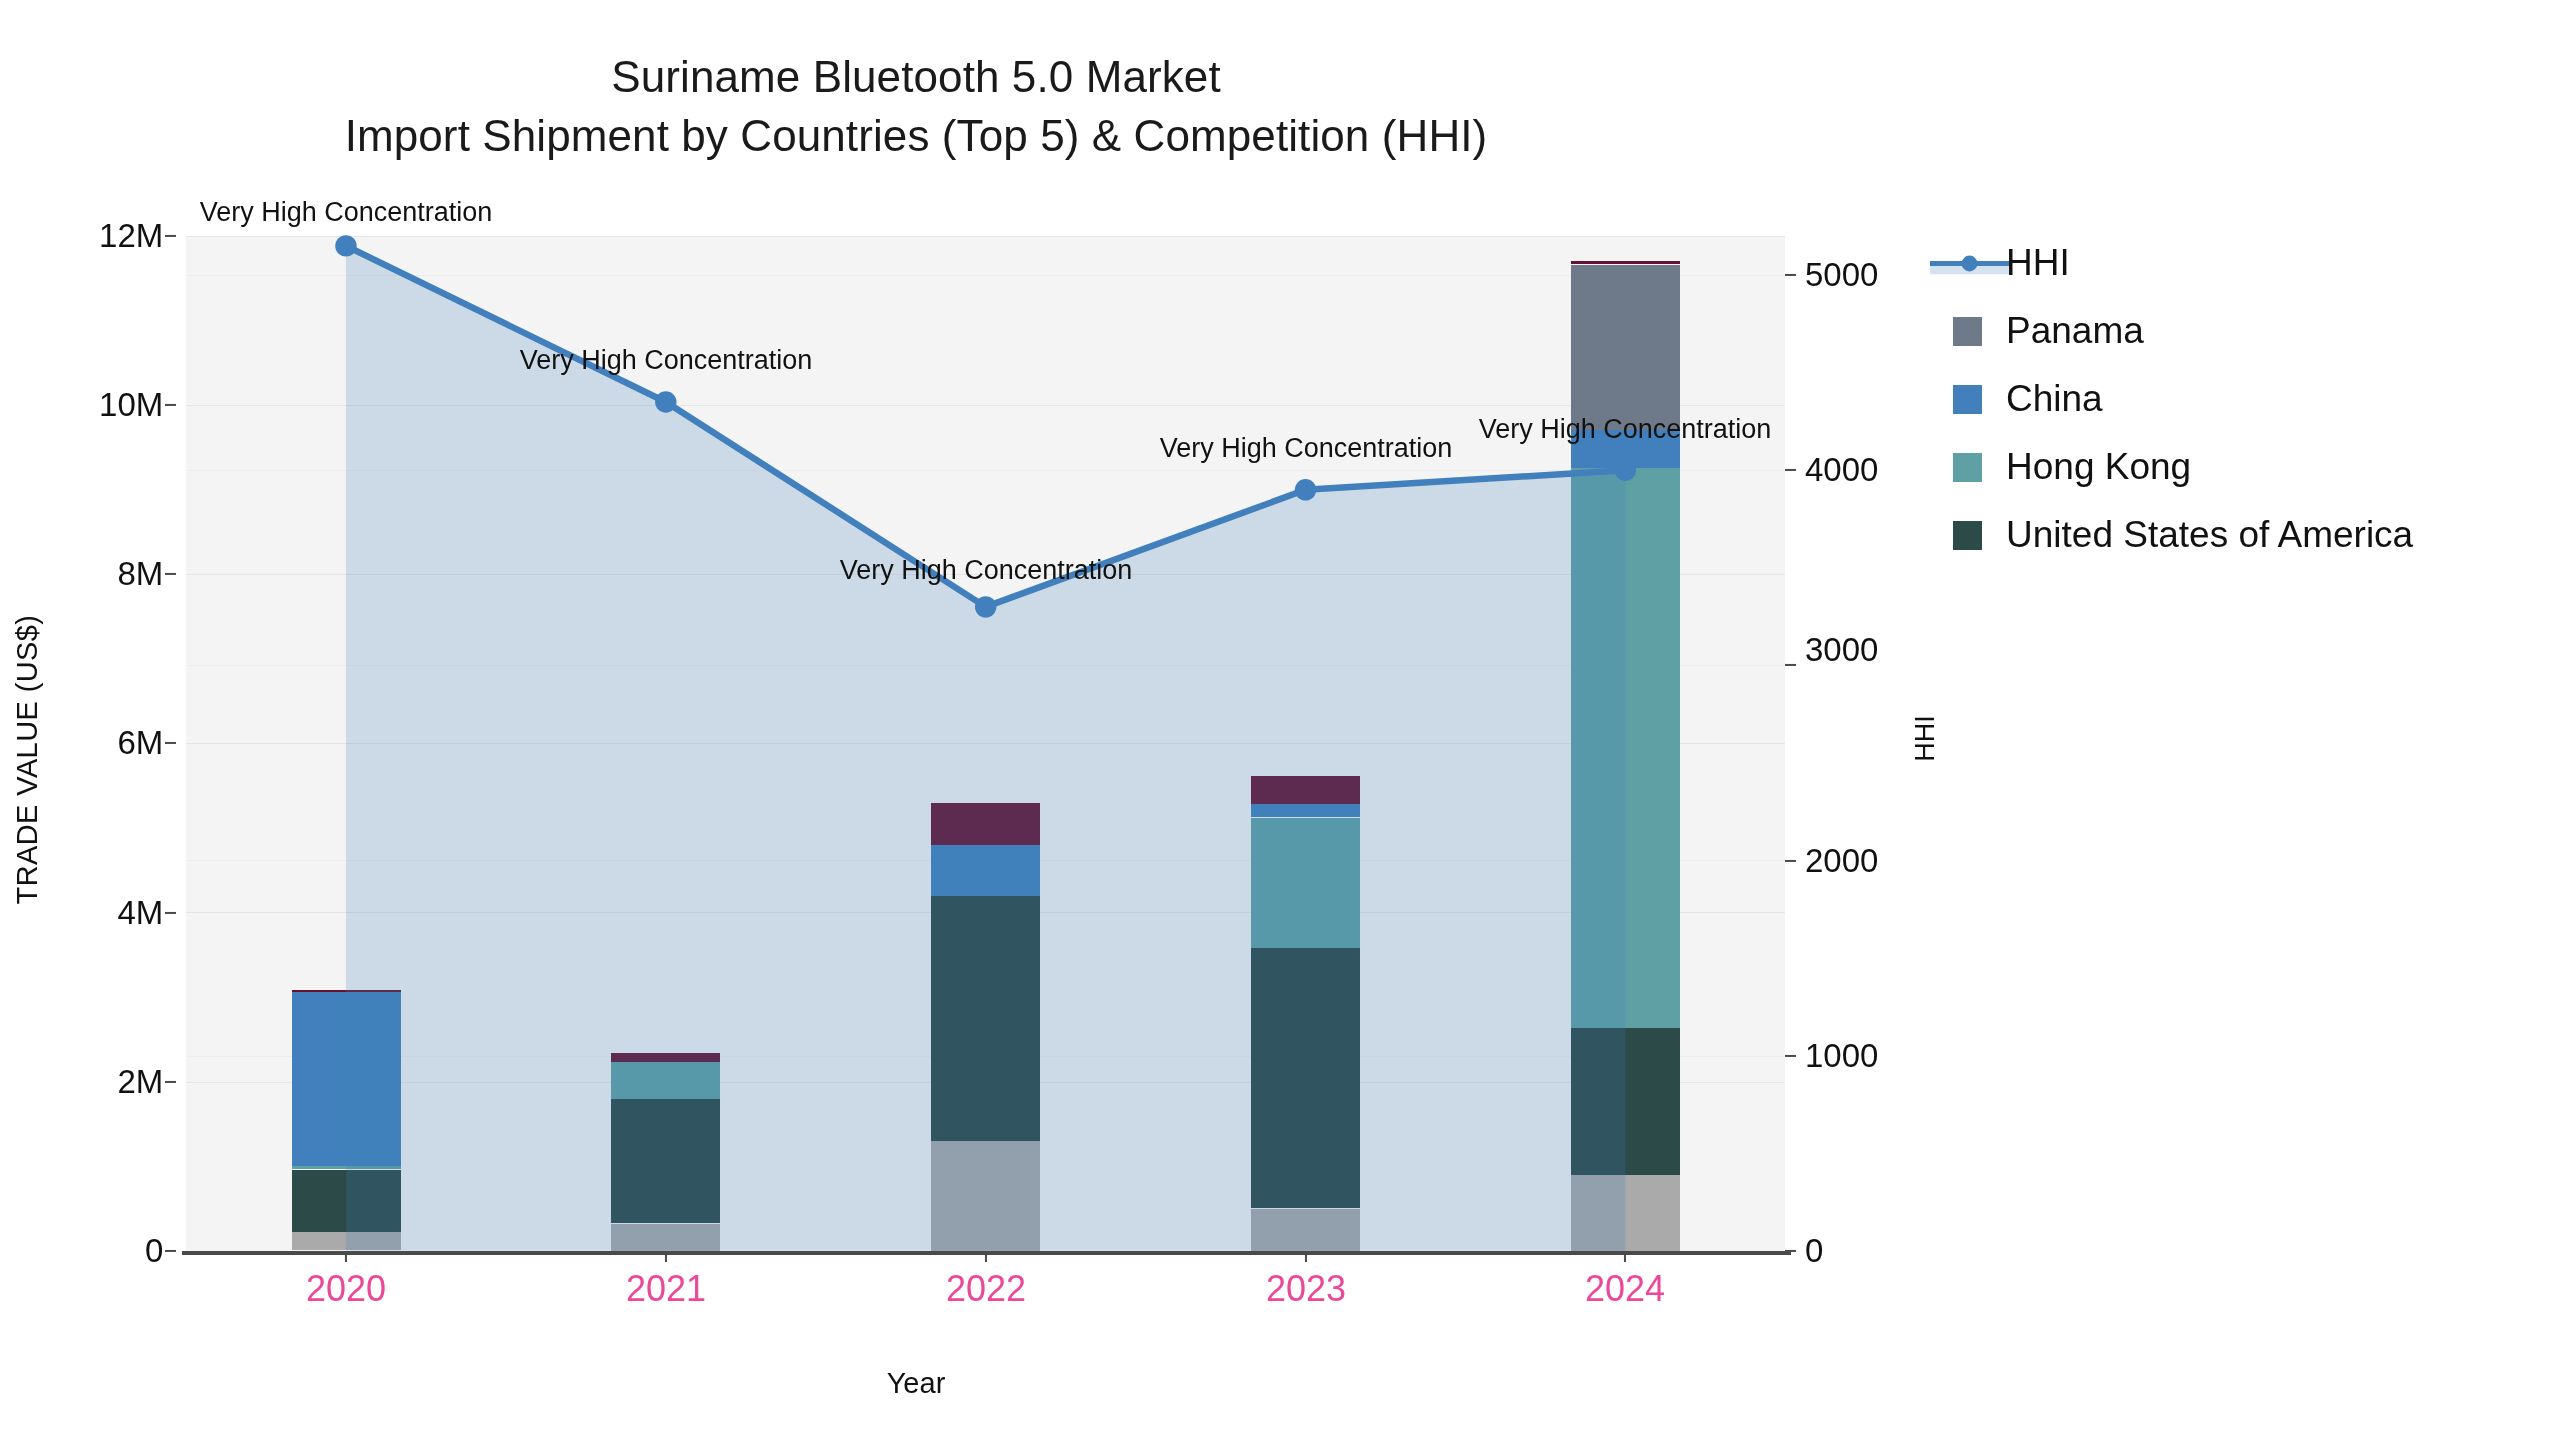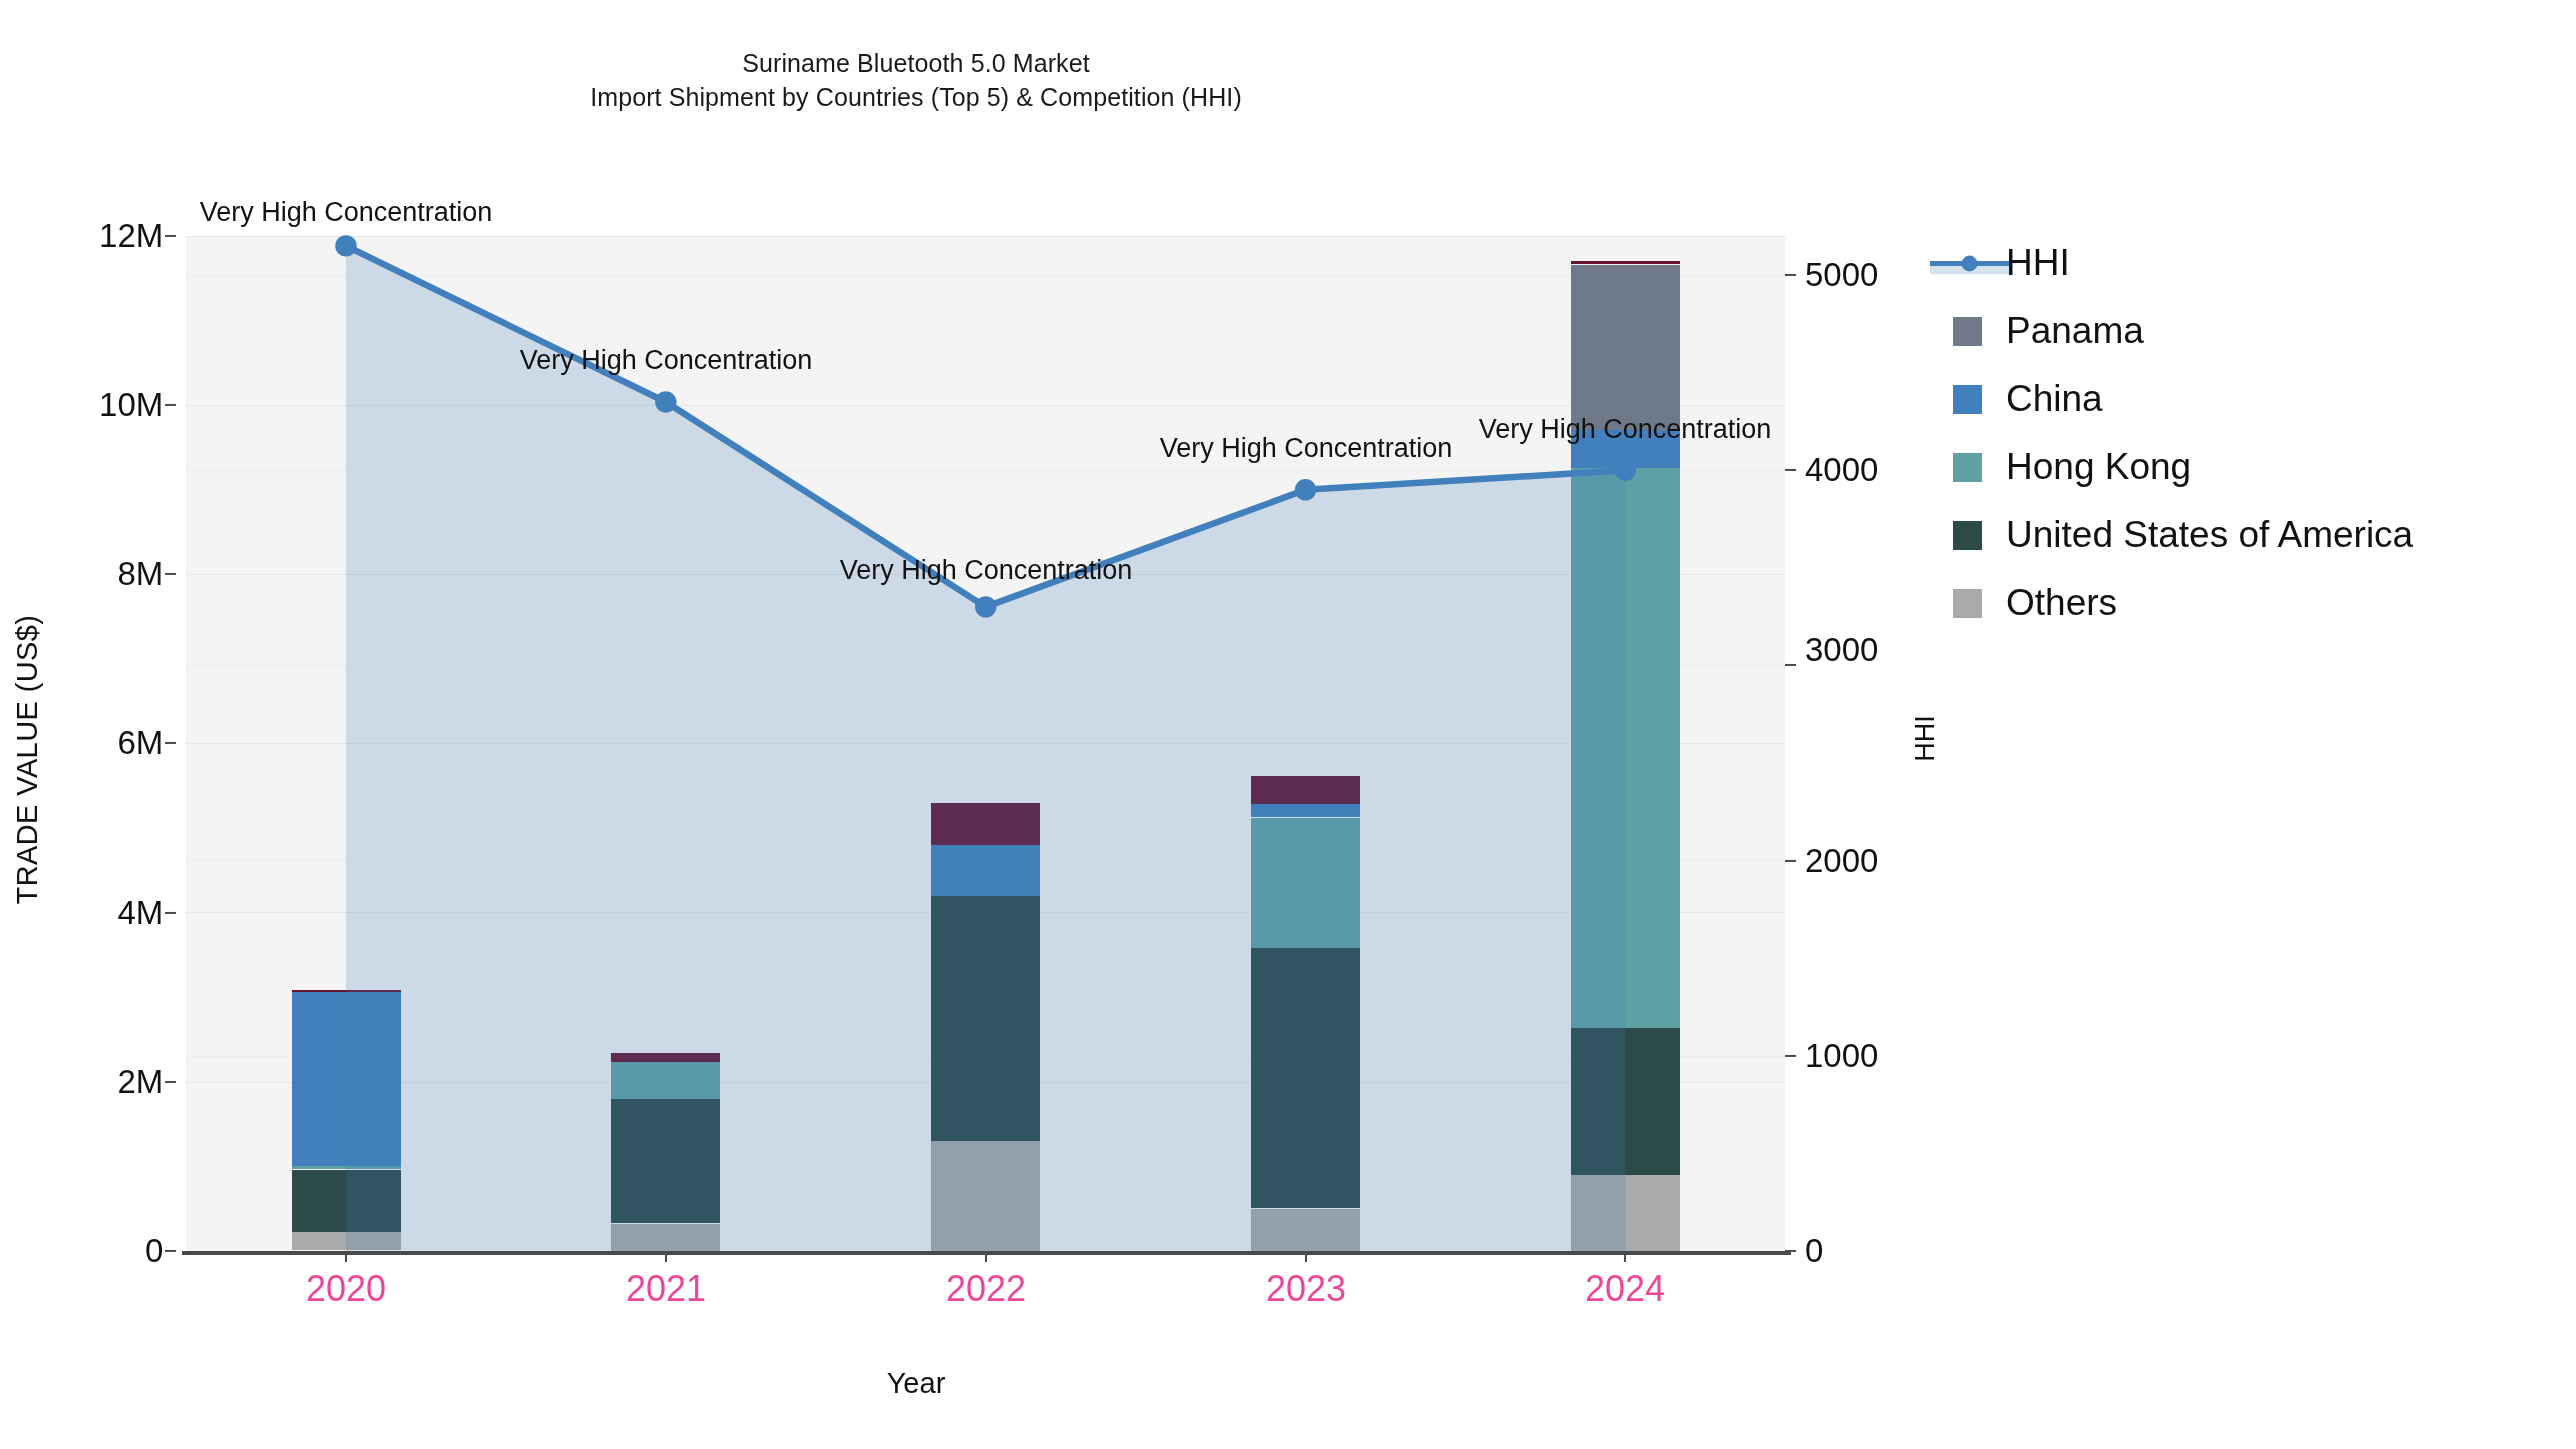--- a/index.html
+++ b/index.html
@@ -11,21 +11,21 @@
     color:#111;
     overflow:hidden;
     position:relative;
   }
 
   
   #title-block{
     position:absolute; left:0; top:47px; width:1832px;
     text-align:center; line-height:1.35;
   }
-  .title-line{ font-size:25px; font-weight:400; color:#1a1a1a; letter-spacing:0.1px; }
+  .title-line{ font-size:44px; font-weight:400; color:#1a1a1a; letter-spacing:0.1px; }
 
   
   #plot-frame{
     position:absolute;
     left:186px; top:236px;
     width:1599px; height:1015px;
     background:#f4f4f4;
   }
   .gridline{ position:absolute; left:0; width:100%; height:1.4px; background:#e6e6e6; }
   .gridline.minor{ background:#ededed; height:0.7px;}
@@ -239,18 +239,14 @@
       <div class="leg-label">China</div>
     </div>
     <div class="leg-row">
       <div class="leg-swatch" style="background: rgb(95, 160, 164);"></div>
       <div class="leg-label">Hong Kong</div>
     </div>
     <div class="leg-row">
       <div class="leg-swatch" style="background: rgb(44, 74, 72);"></div>
       <div class="leg-label">United States of America</div>
     </div>
-    <div class="leg-row">
-      <div class="leg-swatch" style="background: rgb(170, 170, 170);"></div>
-      <div class="leg-label">Others</div>
-    </div>
   </div>
 
 
 </body></html>

